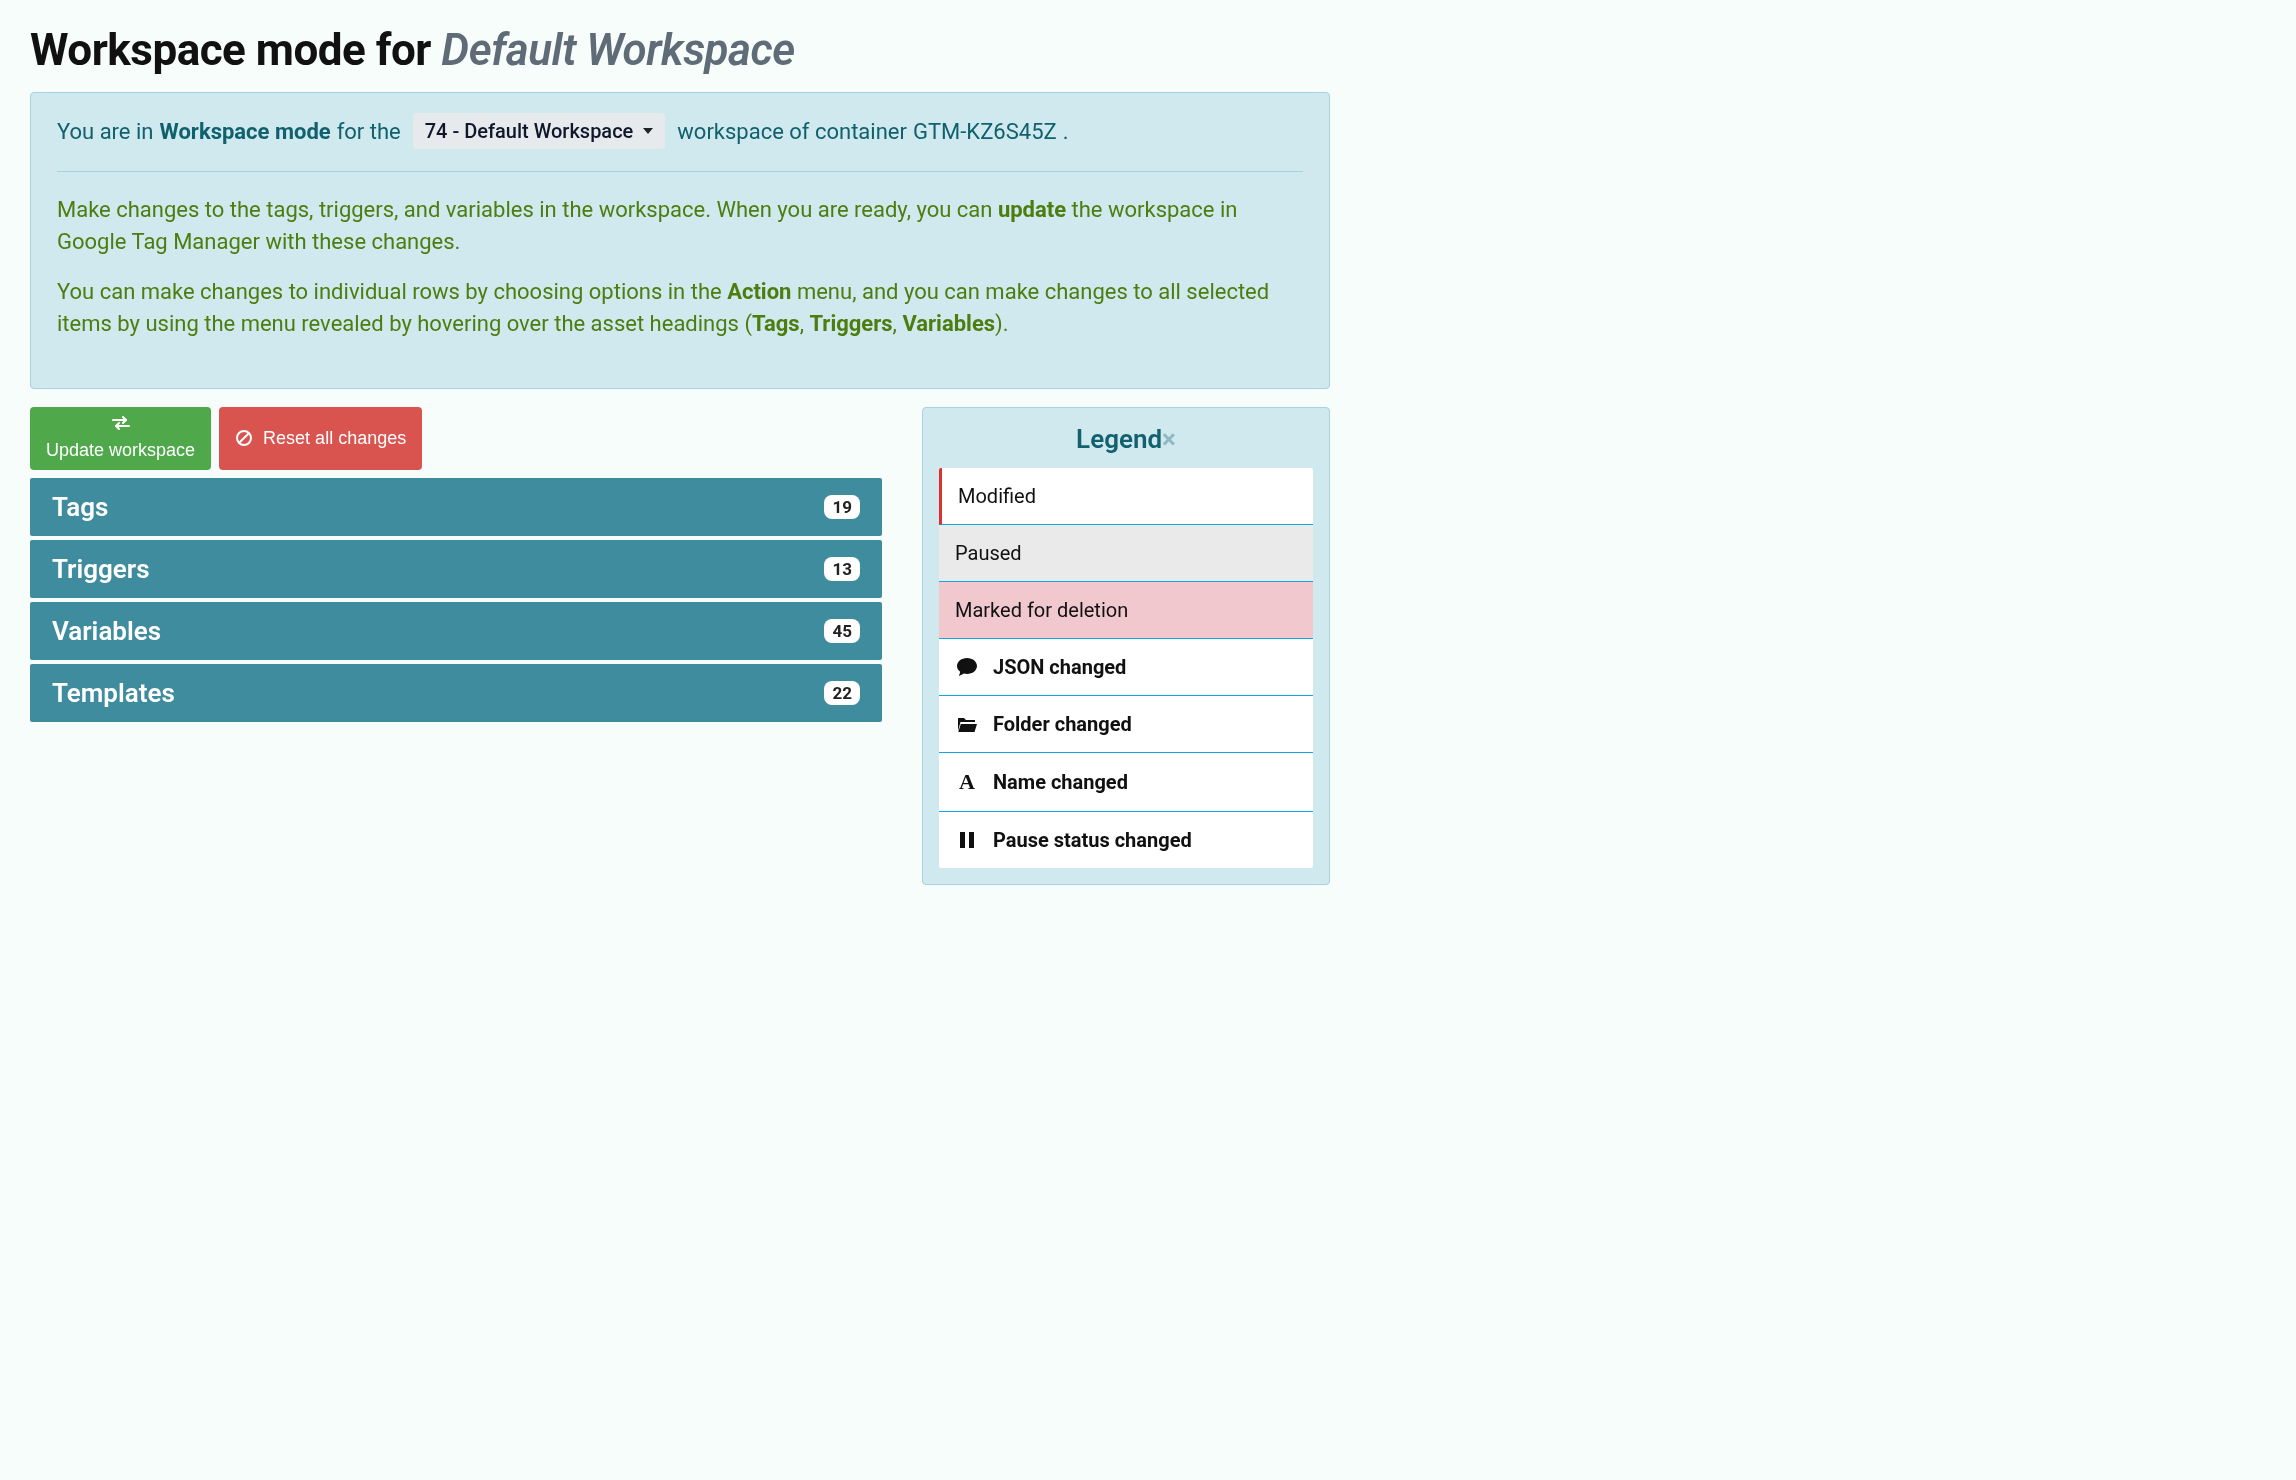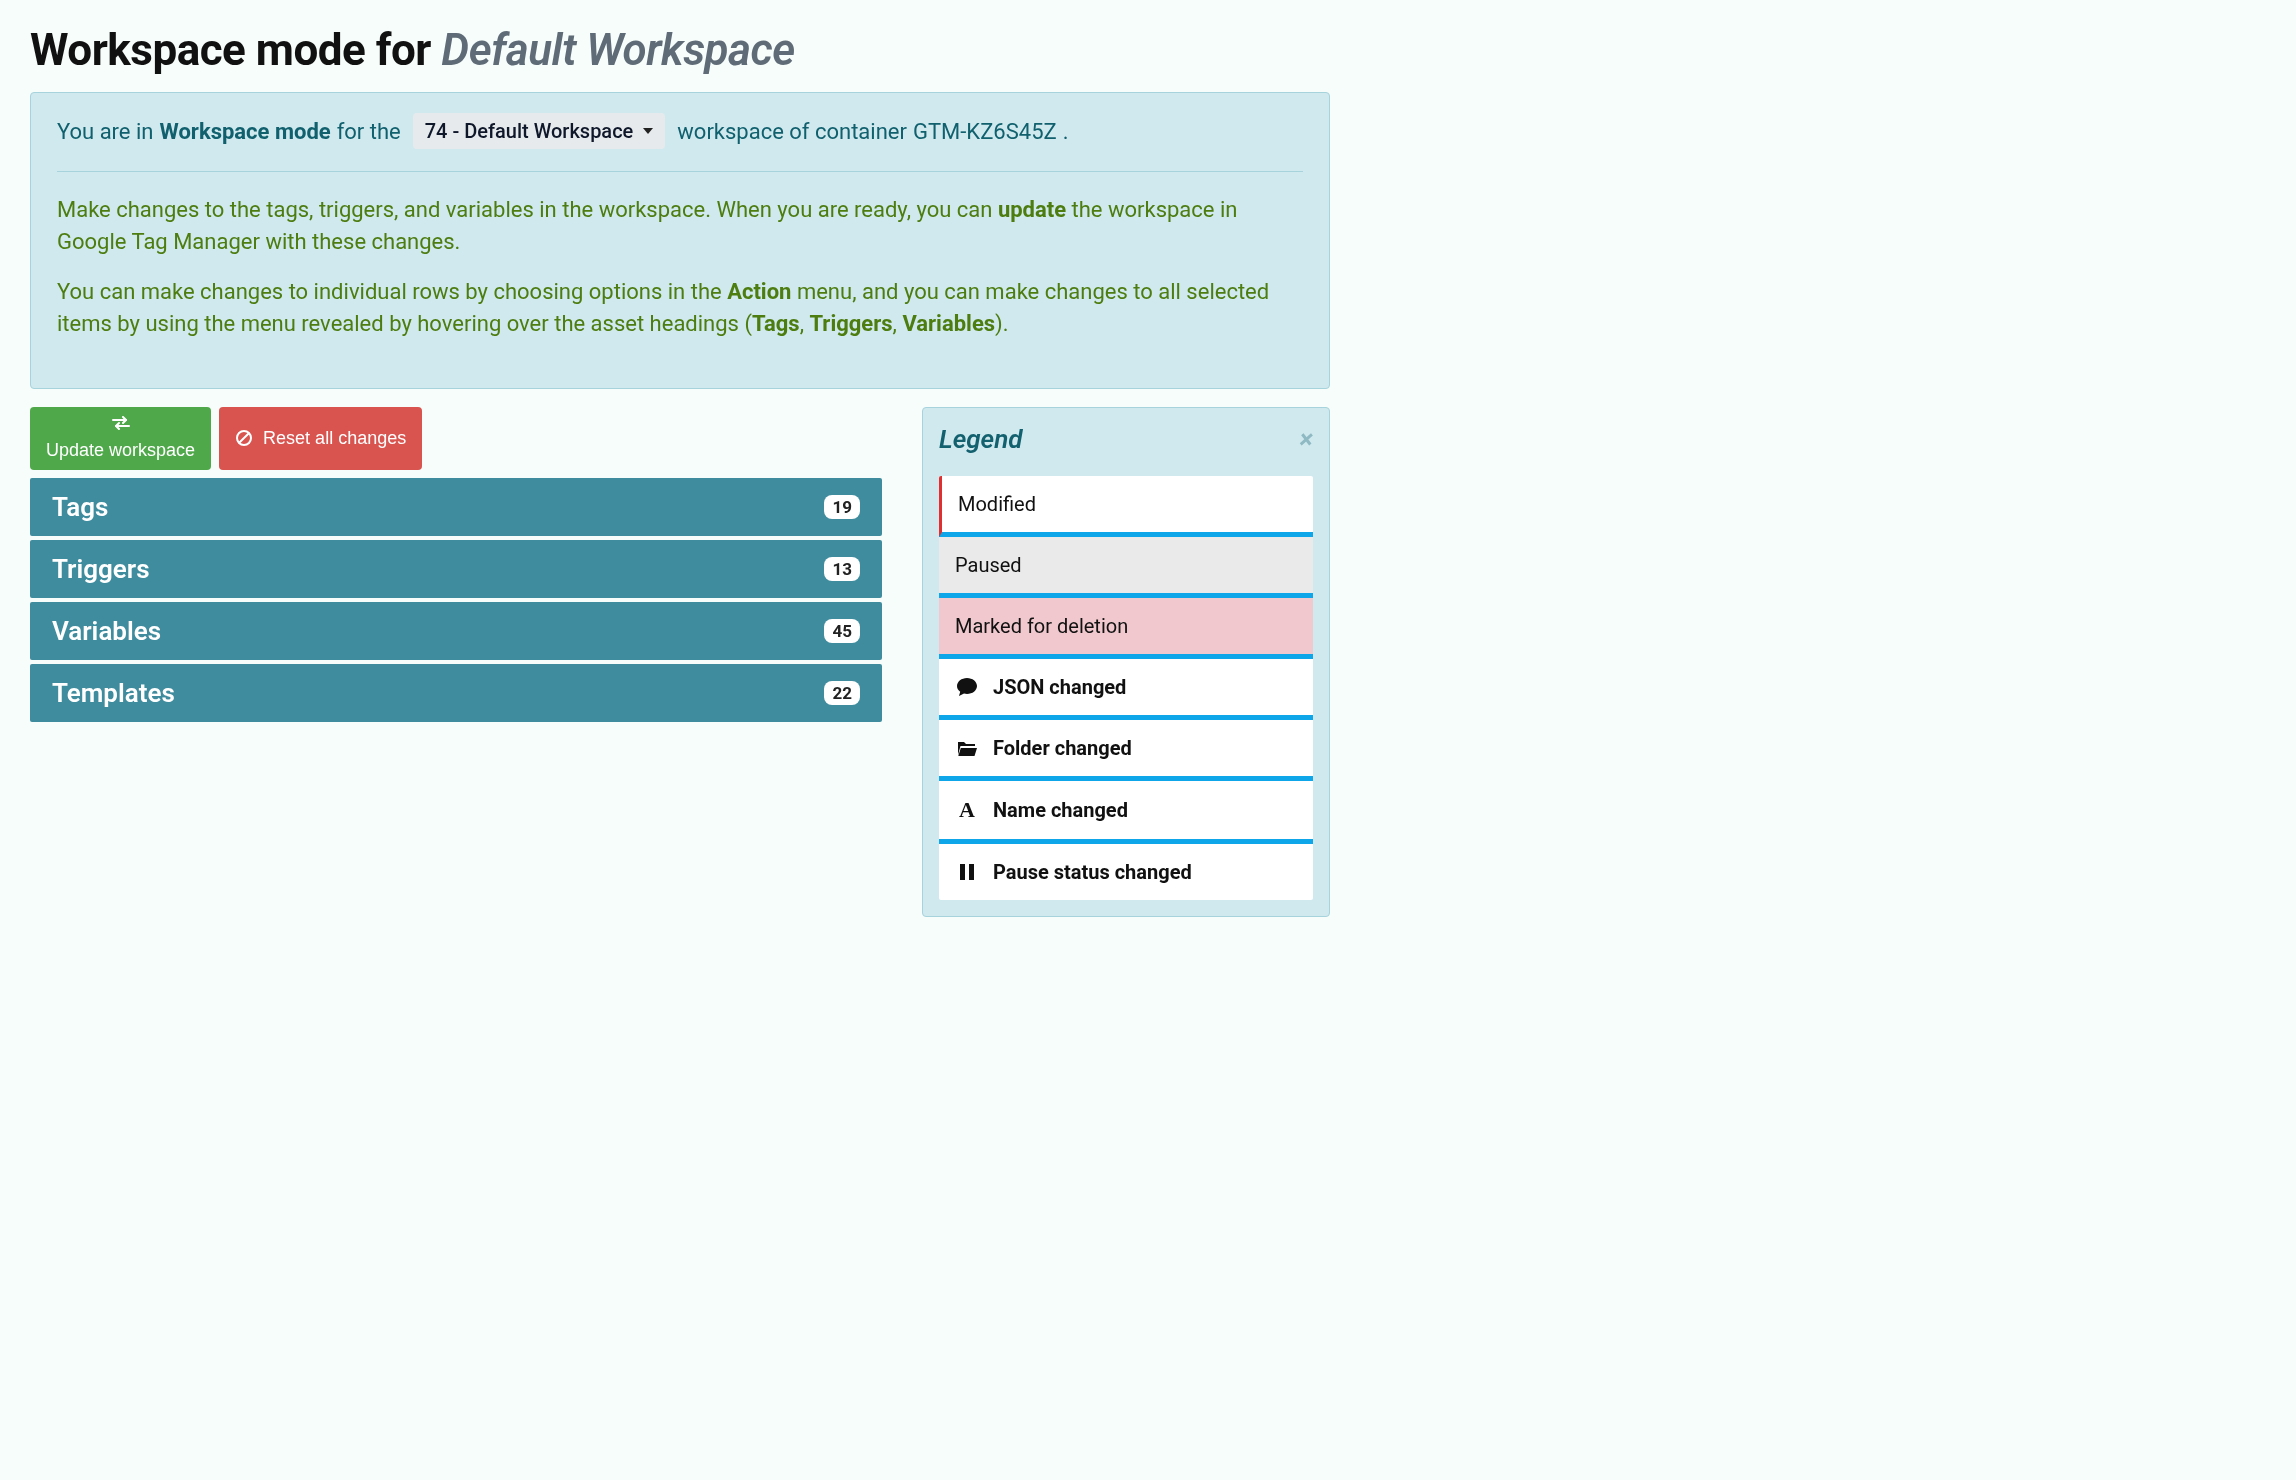--- a/index.html
+++ b/index.html
@@ -127,23 +127,22 @@
   
   .legend-panel {
     background: #cfe9ee;
     border: 1px solid #a7d3dc;
     border-radius: 4px;
     padding: 16px;
   }
   .legend-header {
     display: flex;
     align-items: center;
-    justify-content: space-between;
-    margin-bottom: 22px;
-    font-style: italic;
+    justify-content: center;
+    margin-bottom: 14px;
   }
   .legend-title {
     font-size: 26px;
     font-weight: 600;
     color: #13616f;
   }
   .close-x {
     color: #8fb9c3;
     font-size: 26px;
     font-weight: 700;
@@ -155,21 +154,21 @@
     border-radius: 2px;
     overflow: hidden;
   }
   .legend-item {
     display: flex;
     align-items: center;
     gap: 14px;
     padding: 16px 16px;
     font-size: 20px;
     color: #111;
-    border-bottom: 5px solid #0ea5e9;
+    border-bottom: 1px solid #0ea5e9;
   }
   .legend-item:last-child { border-bottom: none; }
   .legend-item.bold { font-weight: 700; }
   .legend-item.modified {
     border-left: 3px solid #e02f2f;
   }
   .legend-item.paused {
     background: #eaeaea;
   }
   .legend-item.marked {

